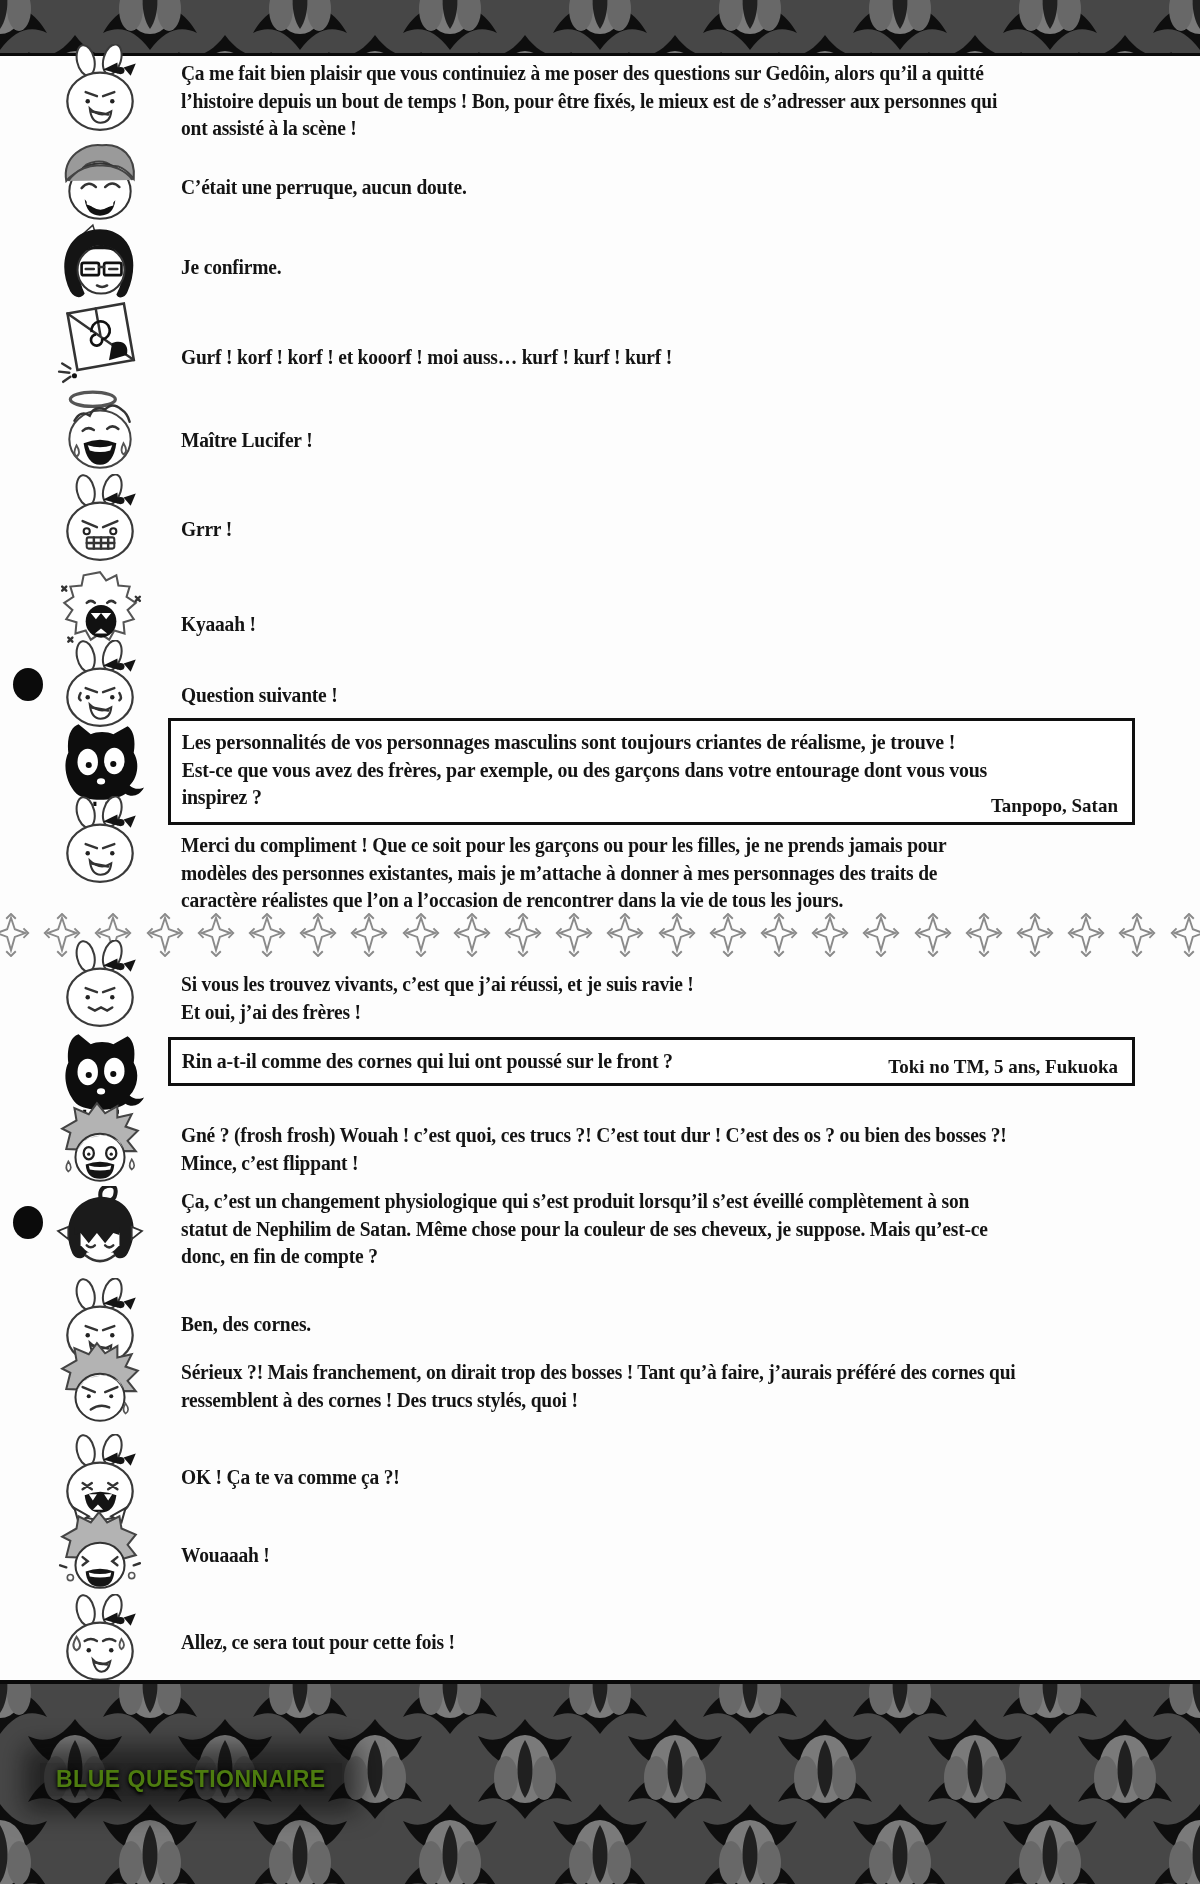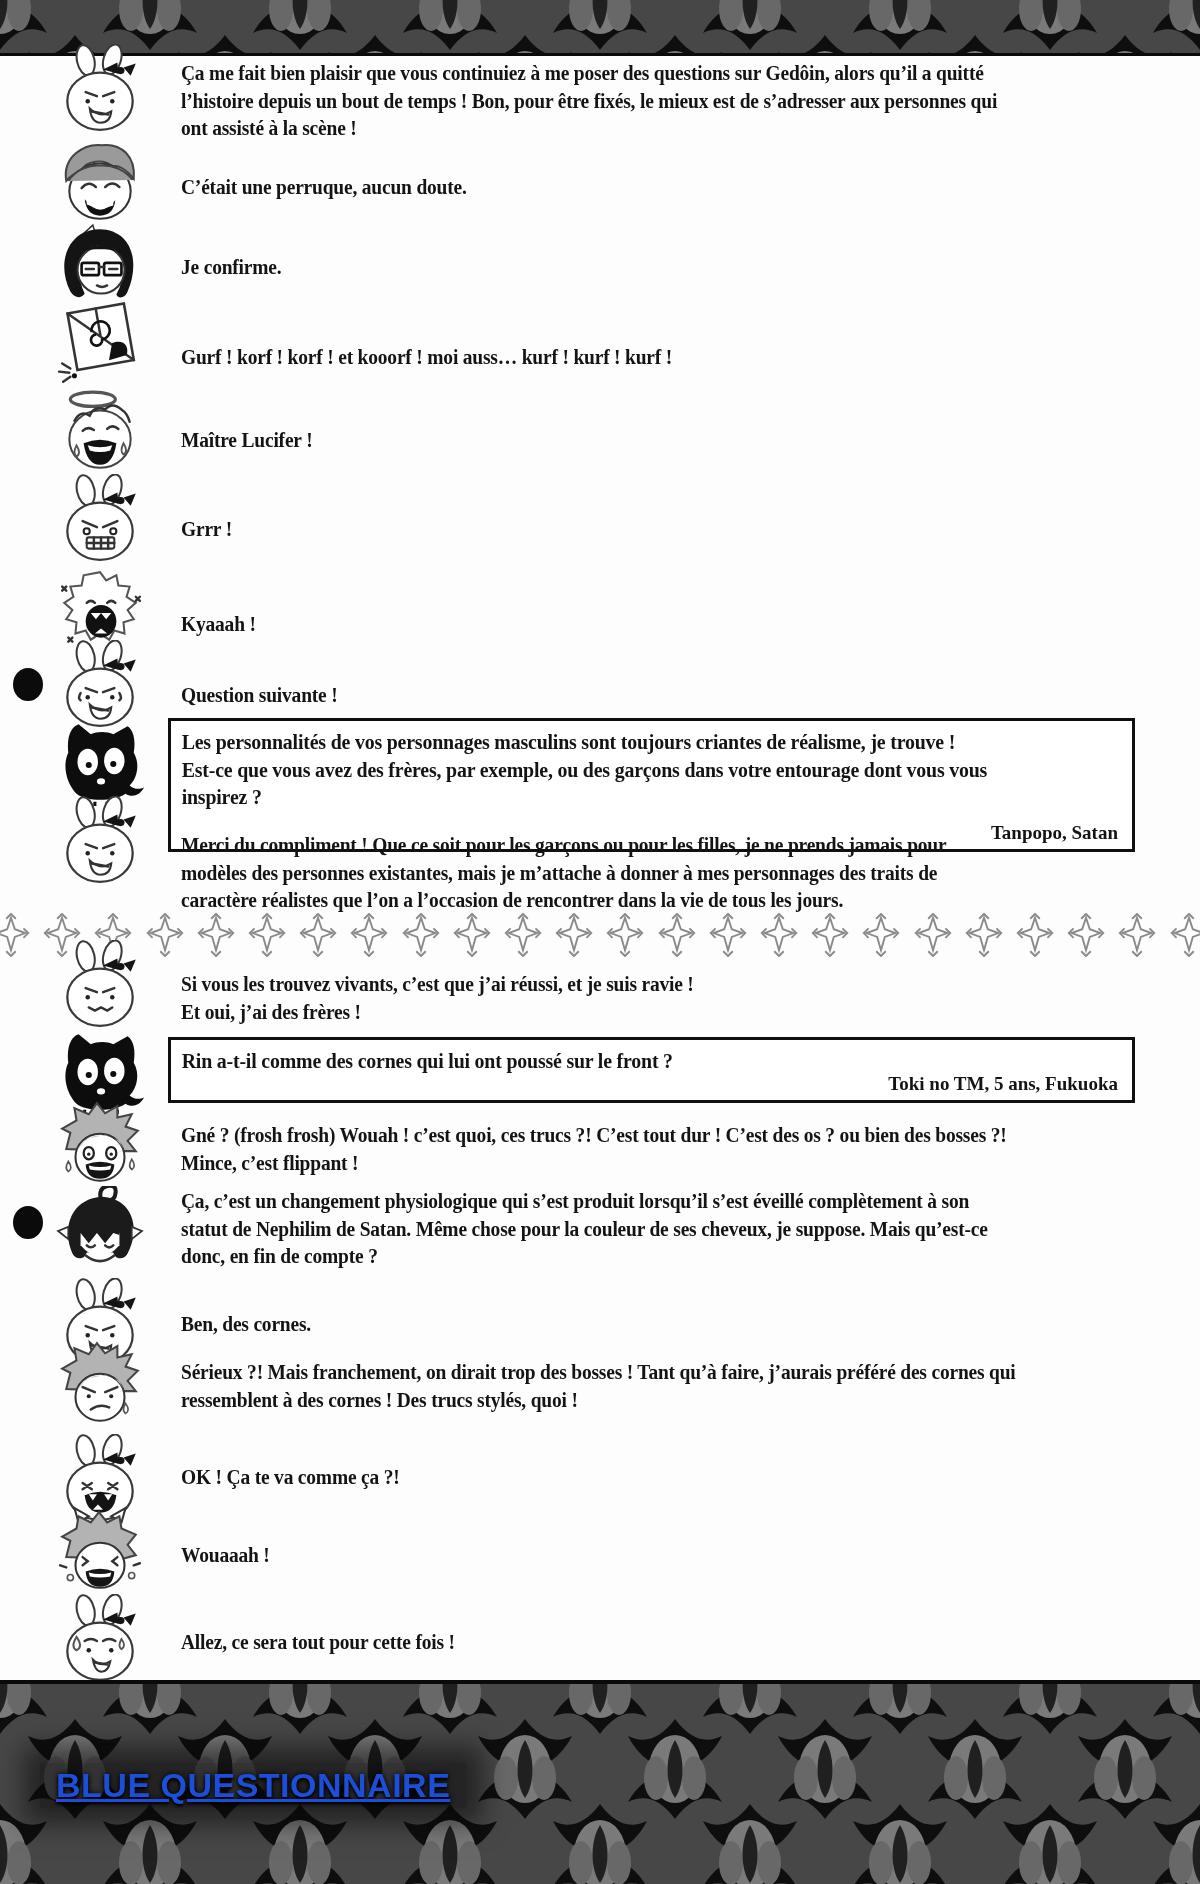--- a/index.html
+++ b/index.html
@@ -20,21 +20,21 @@
          padding:8px 12px 0 11px;letter-spacing:-.2px;transform:scaleX(.97);transform-origin:0 0;}
   .qattr{position:absolute;right:14px;bottom:5px;font-weight:700;font-size:19px;}
   .divider{position:absolute;left:-8px;top:912px;width:1216px;height:46px;
            display:flex;justify-content:space-between;align-items:center;}
   .divider svg{width:38px;height:44px;flex:0 0 auto;}
   .dot{position:absolute;left:13px;width:30px;height:33px;background:#0b0b0b;border-radius:50%;}
   .dot1{top:668px;} .dot2{top:1206px;}
   .footer-title{position:absolute;left:40px;top:1763px;padding:3px 16px;
         background:rgba(8,8,8,.55);box-shadow:0 0 24px 16px rgba(8,8,8,.55);}
   .footer-title span{font-family:"Liberation Sans","DejaVu Sans",sans-serif;font-weight:700;
-        font-size:34px;letter-spacing:.5px;color:#1d4ed8;text-shadow:0 2px 3px #000,0 0 6px #000;text-decoration:underline;}
+        font-size:23px;letter-spacing:.5px;color:#4d7c0f;text-shadow:0 2px 3px #000,0 0 6px #000;}
   .ln{stroke:#333;stroke-width:2.4;fill:none;stroke-linecap:round;}
   .ey{fill:#222;}
 </style>
 </head>
 <body>
 
 <svg width="0" height="0" style="position:absolute" aria-hidden="true">
   <defs>
     <g id="motif">
       <path d="M75 35 C60 55 45 60 28 52 C40 75 55 82 75 88 C95 82 110 75 122 52 C105 60 90 55 75 35 Z" fill="#0e0e0e"></path>
@@ -186,21 +186,21 @@
         <path class="ln" d="M37 66 l16 3"></path>
       </svg>
   </div>
   <div class="speech" style="top:682px">Question suivante !</div>
 
   <div class="avatar" style="top:718px">
     <svg viewBox="0 0 90 90">
         <use href="#sym-cat"></use>
       </svg>
   </div>
-  <div class="qbox" style="top:718px;height:134px">
+  <div class="qbox" style="top:718px;height:107px">
     <div class="qtext">Les personnalités de vos personnages masculins sont toujours criantes de réalisme, je trouve !
 Est-ce que vous avez des frères, par exemple, ou des garçons dans votre entourage dont vous vous
 inspirez ?</div>
     <div class="qattr">Tanpopo, Satan</div>
   </div>
 
   <div class="avatar" style="top:796px">
     <svg viewBox="0 0 90 90">
         <use href="#sym-rabbit"></use>
       <path class="ln" d="M31 47 l11 4 M59 47 l-11 4"></path>
@@ -346,21 +346,21 @@
       </svg>
   </div>
   <div class="speech" style="top:971px">Si vous les trouvez vivants, c’est que j’ai réussi, et je suis ravie !
 Et oui, j’ai des frères !</div>
 
   <div class="avatar" style="top:1028px">
     <svg viewBox="0 0 90 90">
         <use href="#sym-cat"></use>
       </svg>
   </div>
-  <div class="qbox" style="top:1037px;height:66px">
+  <div class="qbox" style="top:1037px;height:49px">
     <div class="qtext">Rin a-t-il comme des cornes qui lui ont poussé sur le front ?</div>
     <div class="qattr">Toki no TM, 5 ans, Fukuoka</div>
   </div>
 
   <div class="avatar" style="top:1100px">
     <svg viewBox="0 0 90 90">
       <path d="M12 48 L16 32 8 28 22 20 20 8 34 14 42 3 50 13 62 6 62 17 76 14 70 26 82 30 72 40 80 50 66 50 Z" fill="#b3b3b3" stroke="#444" stroke-width="2"></path>
       <ellipse cx="45" cy="56" rx="24" ry="23" fill="#fff" stroke="#333" stroke-width="2"></ellipse>
       <path d="M22 50 C28 38 40 34 46 35 C56 34 64 40 68 48 L64 40 50 34 32 38 Z" fill="#b3b3b3"></path>
       <ellipse cx="34" cy="52" rx="5" ry="6" fill="none" stroke="#222" stroke-width="2.2"></ellipse>

